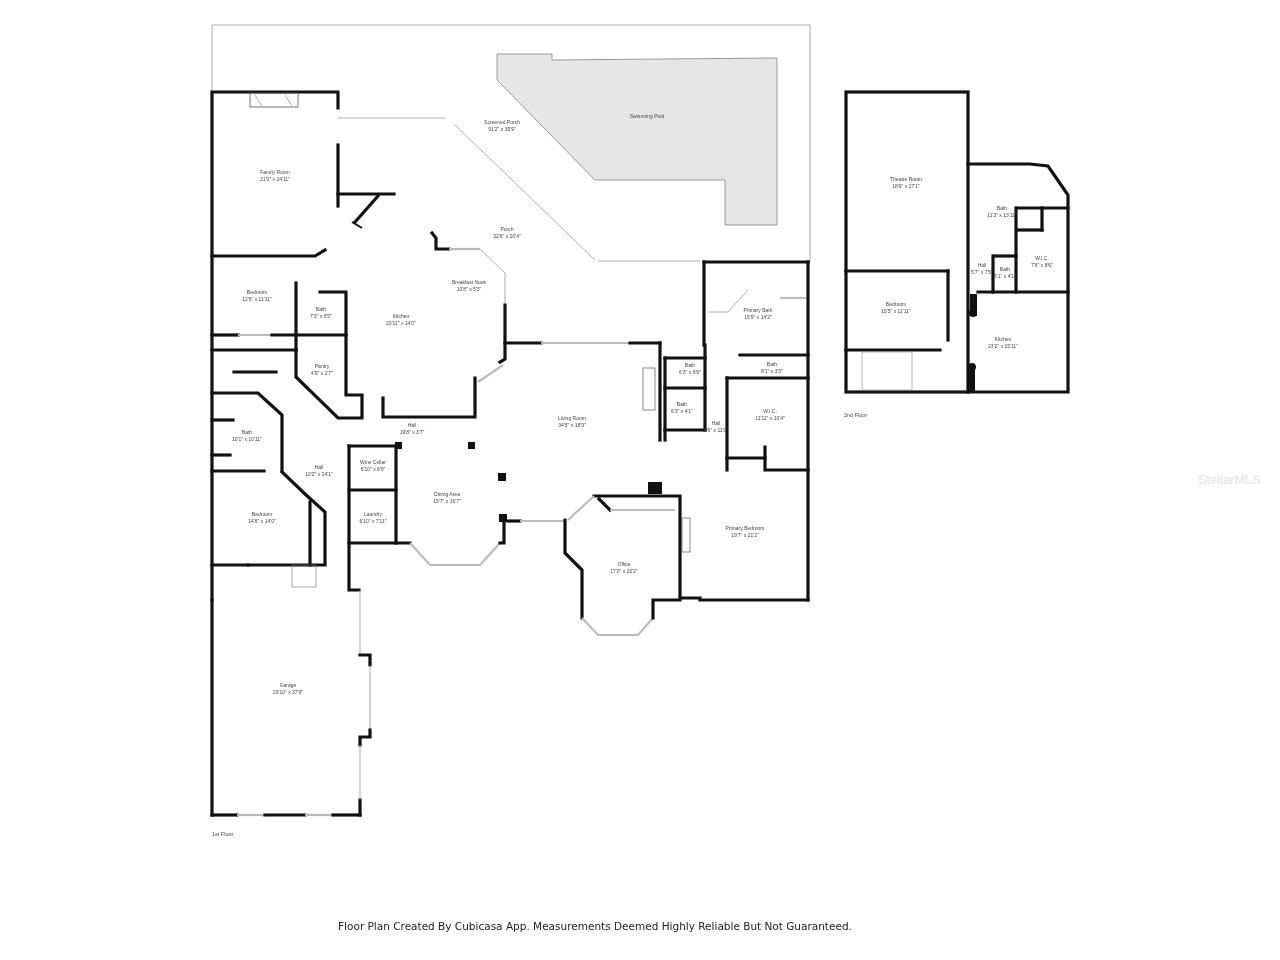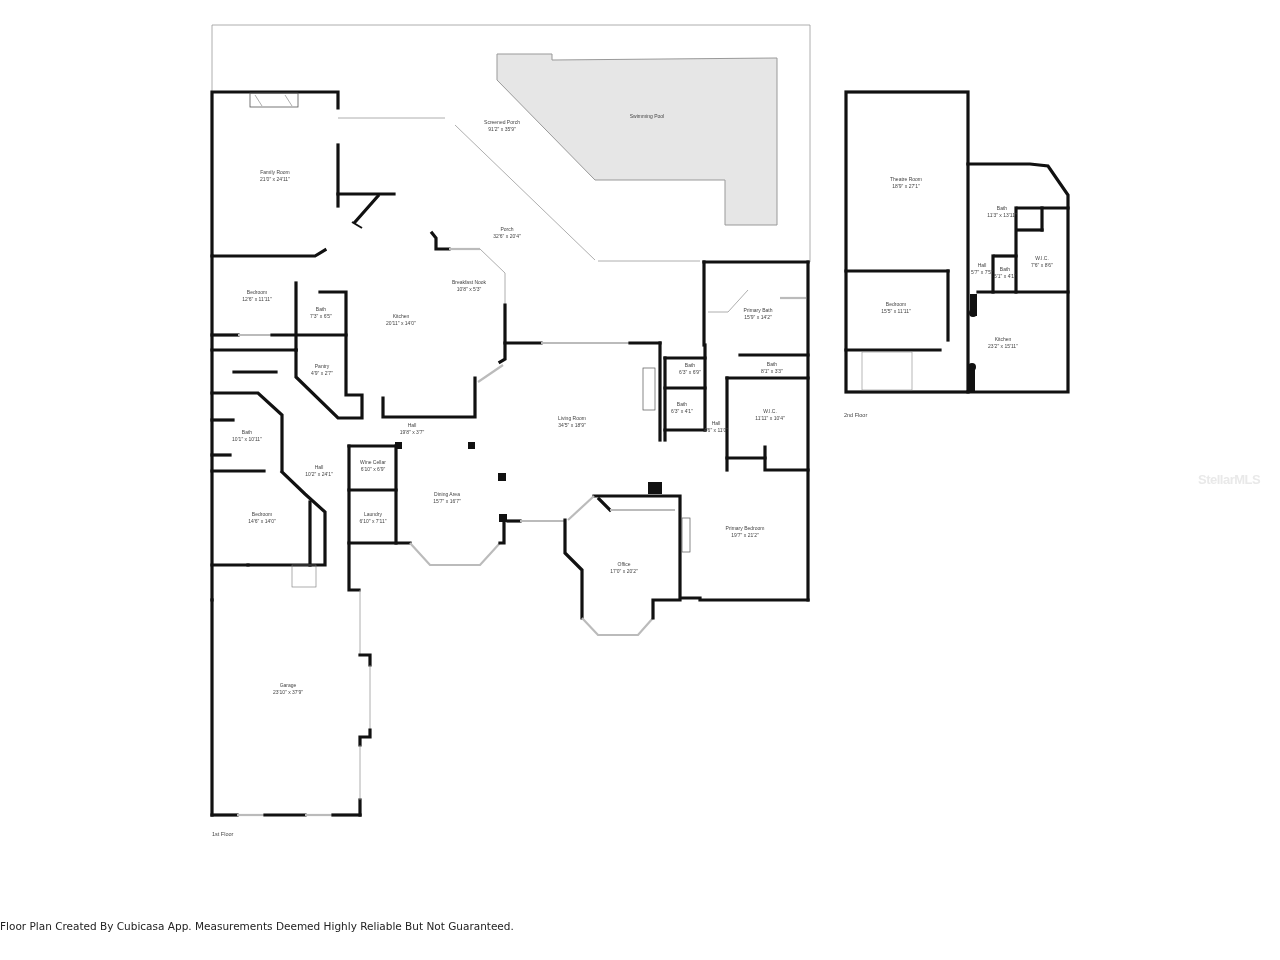--- a/index.html
+++ b/index.html
@@ -5,21 +5,21 @@
   html, body { margin:0; padding:0; background:#ffffff; }
   body { width:1280px; height:960px; position:relative; overflow:hidden; font-family:"Liberation Sans", sans-serif; }
   svg { position:absolute; left:0; top:0; }
   .lbl { font-family:"Liberation Sans", sans-serif; font-size:5px; fill:#444; text-anchor:middle; }
   .floor-lbl { font-family:"Liberation Sans", sans-serif; font-size:5.5px; fill:#444; }
   .w { stroke:#111; stroke-width:3.2; fill:none; stroke-linecap:square; }
   .wt { stroke:#111; stroke-width:2; fill:none; }
   .thin { stroke:#999; stroke-width:0.8; fill:none; }
   .win { stroke:#bbb; stroke-width:2.2; fill:none; }
   .pool { fill:#e6e6e6; stroke:#999; stroke-width:1; }
-  #footer { position:absolute; left:0; width:1190px; top:920px; text-align:left; font-size:10.5px; color:#222; font-family:"DejaVu Sans", sans-serif; }
+  #footer { position:absolute; left:0; width:1190px; top:920px; text-align:center; font-size:10.5px; color:#222; font-family:"DejaVu Sans", sans-serif; }
   #watermark { position:absolute; left:1198px; top:472px; font-size:13px; font-weight:bold; color:#e9e9e9; letter-spacing:-0.5px; font-family:"Liberation Sans", sans-serif; }
 </style>
 </head>
 <body>
 
 <svg width="1280" height="960" viewBox="0 0 1280 960">
 
   <g>
     <line class="thin" x1="212" y1="25" x2="810" y2="25"></line>
     <line class="thin" x1="212" y1="25" x2="212" y2="92"></line>

